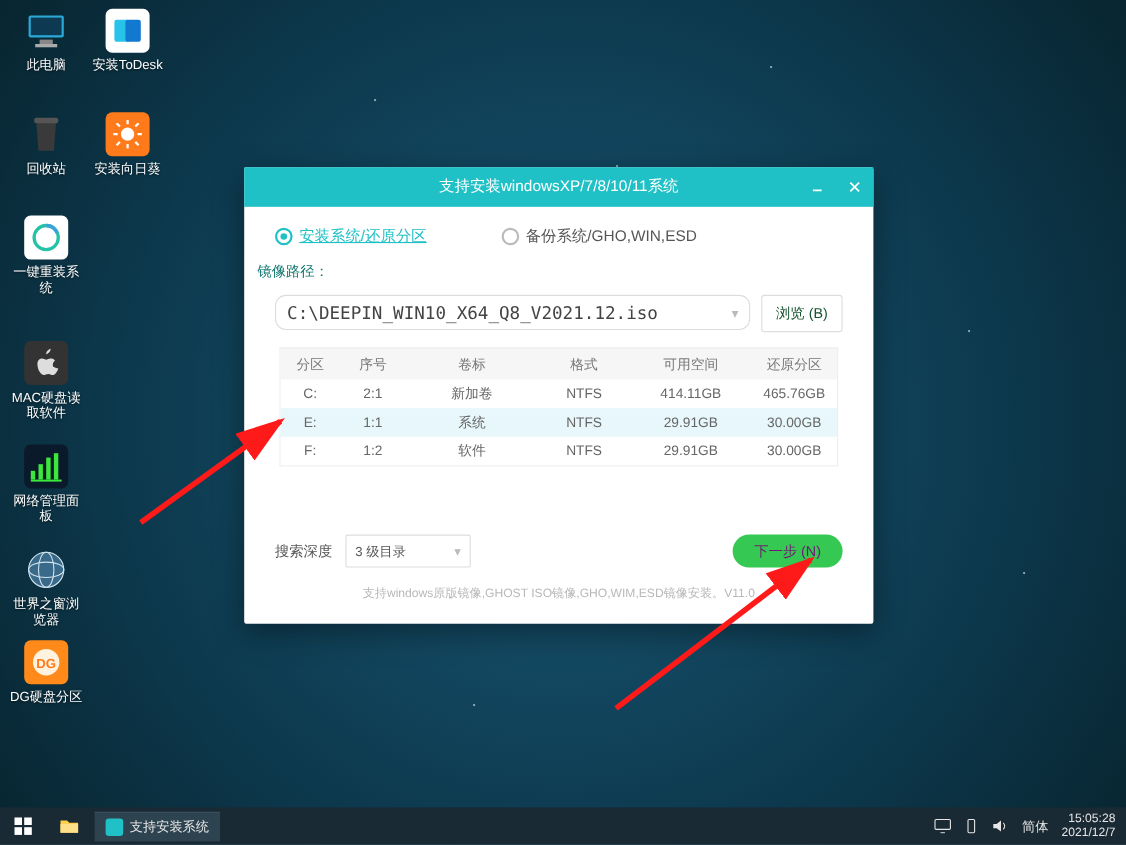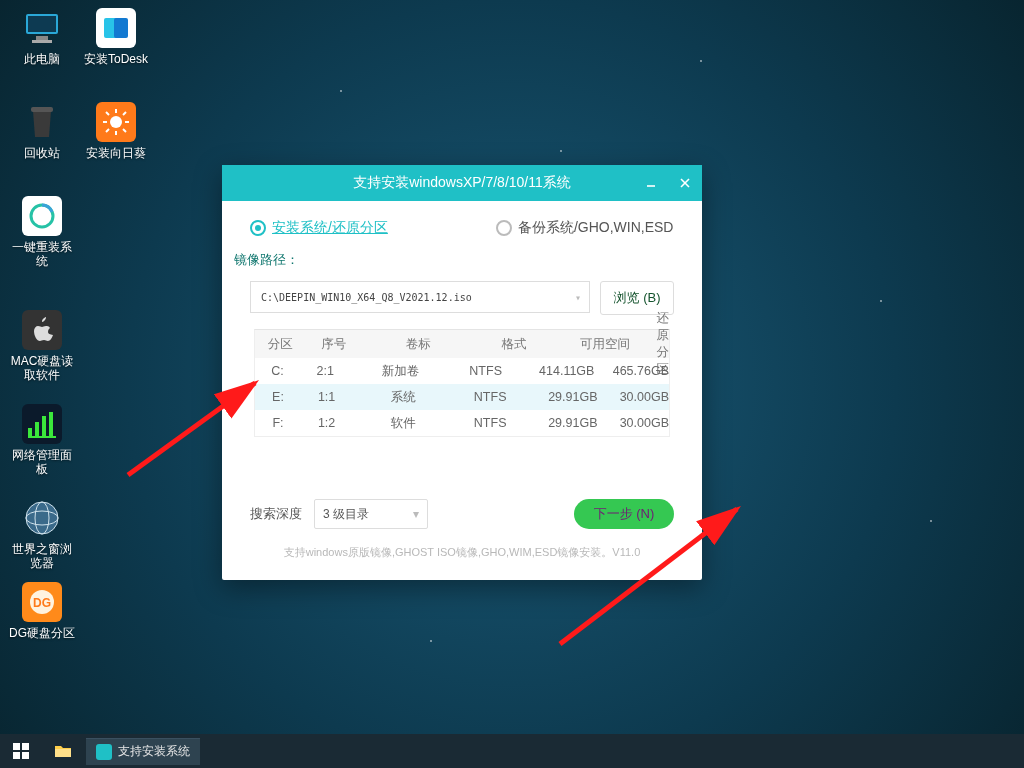--- a/index.html
+++ b/index.html
@@ -3,32 +3,32 @@
 <meta charset="utf-8">
 <style>
   html,body{margin:0;padding:0;width:1024px;height:768px;overflow:hidden;font-family:"Microsoft YaHei","Segoe UI",sans-serif;}
   body{background:radial-gradient(circle at 50% 50%,#1a5a78 0%,#0d3a4f 60%,#082530 100%);position:relative;color:#fff;}
   .star{position:absolute;width:2px;height:2px;background:#fff;border-radius:50%;opacity:.6}
   
   .desktop-icon{position:absolute;width:68px;text-align:center;font-size:12px;cursor:pointer}
   .desktop-icon .ic{width:40px;height:40px;margin:0 auto 4px;border-radius:6px;display:flex;align-items:center;justify-content:center}
   .desktop-icon .lbl{line-height:14px;text-shadow:0 1px 2px rgba(0,0,0,.6)}
   
-  .win{position:absolute;left:222px;top:165px;width:480px;height:415px;background:#fff;border-radius:2px;box-shadow:0 8px 28px rgba(0,0,0,.4);color:#555}
+  .win{position:absolute;left:222px;top:152px;width:572px;height:415px;background:#fff;border-radius:2px;box-shadow:0 8px 28px rgba(0,0,0,.4);color:#555}
   .titlebar{height:36px;background:#1fc0c6;display:flex;align-items:center;justify-content:center;color:#fff;font-size:14px;position:relative}
   .win-btn{position:absolute;top:0;height:36px;width:34px;display:flex;align-items:center;justify-content:center;color:#fff;cursor:pointer}
-  .radio-row{display:flex;gap:108px;padding:18px 28px 10px}
+  .radio-row{display:flex;gap:68px;padding:18px 28px 10px}
   .radio{display:flex;align-items:center;gap:6px;font-size:14px;cursor:pointer}
   .rdot{width:12px;height:12px;border:2px solid #bbb;border-radius:50%;display:inline-flex;align-items:center;justify-content:center}
   .radio.sel .rdot{border-color:#1fc0c6}
   .radio.sel .rdot::after{content:"";width:6px;height:6px;background:#1fc0c6;border-radius:50%}
   .radio.sel .rtxt{color:#1fc0c6;text-decoration:underline}
   .section-label{padding:4px 12px;font-size:13px;color:#0f766e}
   .path-row{display:flex;gap:10px;padding:8px 28px 14px}
-  .path-input{flex:1;height:30px;border:1px solid #ddd;border-radius:0;display:flex;align-items:center;padding:0 10px;font-size:10px;color:#444;font-family:Consolas,monospace;position:relative}
+  .path-input{flex:1;height:30px;border:1px solid #ddd;border-radius:10px;display:flex;align-items:center;padding:0 10px;font-size:16px;color:#444;font-family:Consolas,monospace;position:relative}
   .path-input .chev{position:absolute;right:8px;color:#bbb}
   .browse{width:72px;height:32px;border:1px solid #ddd;border-radius:3px;display:flex;align-items:center;justify-content:center;font-size:13px;color:#14532d;cursor:pointer;background:#fff}
   .tbl{margin:0 32px;border:1px solid #eee;border-top:1px solid #e4e4e4;font-size:12.5px}
   .thead{display:flex;background:#f6f6f6;color:#777;height:28px}
   .thead>div,.trow>div{display:flex;align-items:center;justify-content:center}
   .c1{width:54px}.c2{width:60px}.c3{width:120px}.c4{width:84px}.c5{width:110px}.c6{flex:1}
   .trow{display:flex;height:26px;color:#666;cursor:pointer}
   .trow.sel{background:#e8f7fb}
   .bottom{display:flex;align-items:center;padding:62px 28px 0;gap:12px;font-size:13px}
   .depth-sel{width:96px;height:28px;border:1px solid #ddd;border-radius:2px;display:flex;align-items:center;justify-content:space-between;padding:0 8px;color:#555;font-size:12px;cursor:pointer}
@@ -266,13 +266,37 @@
   <div class="tb-btn">
     <svg width="18" height="16" viewBox="0 0 18 16">
         <path d="M1 3h6l2 2h8v9H1z" fill="#ffcf4a"></path>
         <rect x="1" y="6" width="16" height="8" fill="#ffe08a"></rect>
       </svg>
   </div>
   <div class="task">
     <span style="width:16px;height:16px;background:#1fc0c6;border-radius:3px;display:inline-block"></span>
     <span>支持安装系统</span>
   </div>
+  <div class="tray">
+    <span class="tb-btn" style="width:auto">
+        <svg width="16" height="14">
+          <rect x="1" y="1" width="14" height="9" rx="1" fill="none" stroke="#e6e6e6"></rect>
+          <line x1="6" y1="13" x2="10" y2="13" stroke="#e6e6e6"></line>
+        </svg>
+      </span>
+    <span class="tb-btn" style="width:auto">
+        <svg width="12" height="16">
+          <rect x="3" y="2" width="6" height="12" rx="1" fill="none" stroke="#e6e6e6"></rect>
+        </svg>
+      </span>
+    <span class="tb-btn" style="width:auto">
+        <svg width="16" height="14">
+          <path d="M2 5h3l4-3v10l-4-3H2z" fill="#e6e6e6"></path>
+          <path d="M11 4a4 4 0 010 6" fill="none" stroke="#e6e6e6"></path>
+        </svg>
+      </span>
+    <span style="cursor:pointer">简体</span>
+    <div class="clock">
+      <div>15:05:28</div>
+      <div>2021/12/7</div>
+    </div>
+  </div>
 </div>
 
 </body></html>

